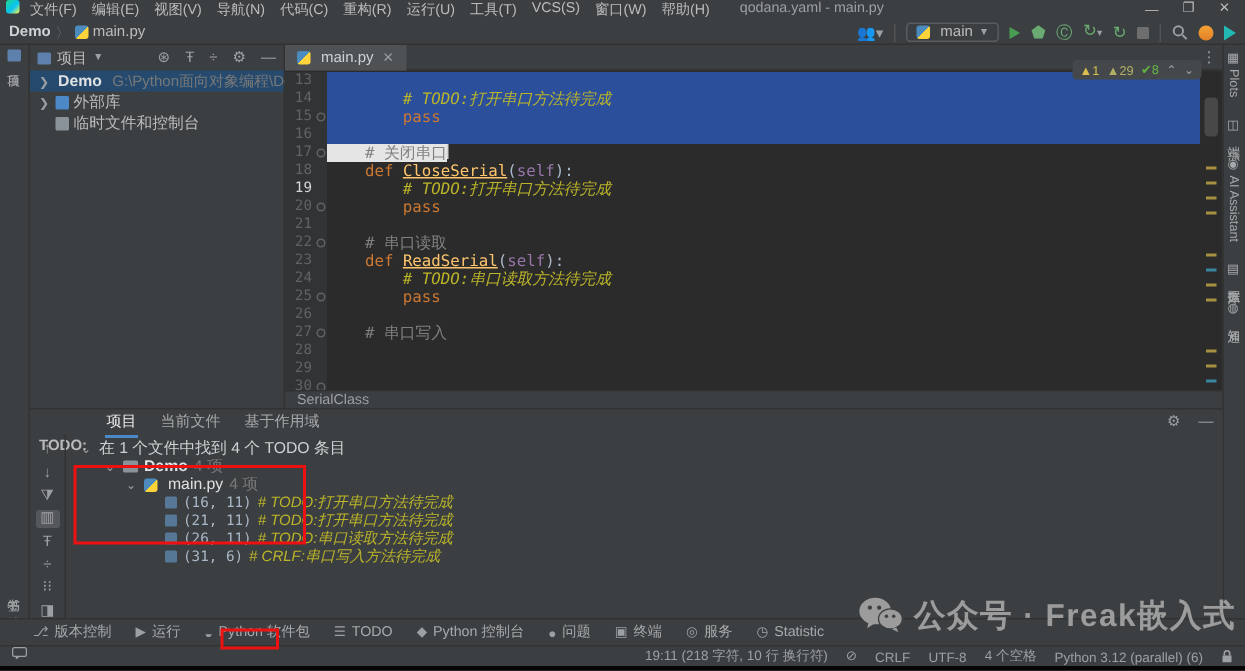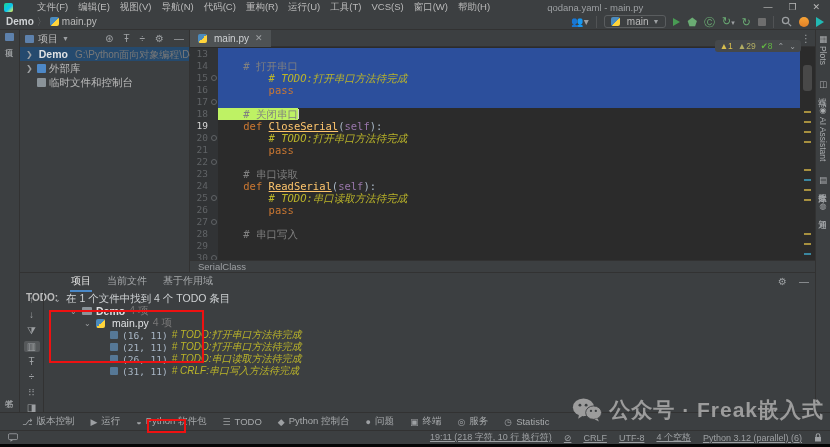--- a/index.html
+++ b/index.html
@@ -2,25 +2,25 @@
 <html><head>
 <meta charset="utf-8">
 <style>
   html,body{margin:0;padding:0;background:#1e1e1e;}
   *{box-sizing:border-box;}
   #app{position:relative;width:830px;height:447px;background:#3c3f41;
        font-family:"Liberation Sans","DejaVu Sans",sans-serif;color:#bbbbbb;
        overflow:hidden;font-size:10px;}
   .abs{position:absolute;}
   
-  #titlebar{left:0;top:0;width:830px;height:14px;background:#3c3f41;display:flex;align-items:center;gap:21px;padding:0 4px;}
+  #titlebar{left:0;top:0;width:830px;height:14px;background:#3c3f41;display:flex;align-items:flex-start;gap:4px;padding:0 4px;}
   .logo{width:9px;height:9px;border-radius:2px;background:linear-gradient(135deg,#21d789 0%,#07c3f2 55%,#fcf84a 100%);margin-right:3px;}
   #menus{display:flex;gap:10px;color:#bbbbbb;font-size:9.5px;}
   #menus span{cursor:default;}
-  #win-title{margin-left:36px;color:#9da0a3;font-size:9.5px;}
+  #win-title{margin-left:16px;color:#9da0a3;font-size:9.5px;}
   #winbtns{margin-left:auto;display:flex;gap:16px;align-items:center;color:#bbbbbb;font-size:9px;padding-right:6px;}
   
   #navbar{left:0;top:14px;width:830px;height:16px;background:#3c3f41;border-bottom:1px solid #323232;display:flex;align-items:center;padding:0 6px;font-size:10px;}
   .crumb-sep{color:#6e7173;margin:0 3px;}
   .pyicon{display:inline-block;width:9px;height:9px;border-radius:2px;background:linear-gradient(135deg,#4b8bbe 50%,#ffd43b 50%);vertical-align:-1px;margin-right:3px;}
   #runbar{margin-left:auto;display:flex;align-items:center;gap:7px;}
   .vdiv{width:1px;height:12px;background:#515355;}
   #runcfg{display:flex;align-items:center;gap:4px;border:1px solid #5a5d5f;border-radius:3px;padding:1px 6px;height:13px;}
   .tri-green{width:0;height:0;border-left:7px solid #499c54;border-top:4.5px solid transparent;border-bottom:4.5px solid transparent;}
   .sq-gray{width:8px;height:8px;background:#6e6e6e;border-radius:1px;}
@@ -55,21 +55,21 @@
   .insp-warn{color:#d9bf4e;} .insp-weak{color:#b3ae63;} .insp-ok{color:#62b543;}
   .insp-nav{color:#9da0a3;font-size:8px;}
   #code-area{position:relative;height:213px;overflow:hidden;}
   #gutter{position:absolute;left:0;top:1px;width:28px;background:#313335;height:212px;
           font-family:"DejaVu Sans Mono",monospace;font-size:9.5px;color:#606366;text-align:right;}
   .gnum{height:12px;line-height:12px;padding-right:10px;position:relative;}
   .gnum.cur{color:#d6d6d6;}
   .gnum .fold{position:absolute;right:1px;top:2.5px;width:6px;height:6px;border:1px solid #606366;border-radius:50%;font-size:0;}
   #code-lines{position:absolute;left:28px;top:1px;right:15px;font-family:"DejaVu Sans Mono",monospace;font-size:10.5px;}
   .crow{height:12px;line-height:12px;white-space:pre;position:relative;}
-  .crow .seltext{background:#bef264;}
+  .crow .seltext{background:#e5e5e5;}
   .crow.selfull{background:#2c4f9c;}
   .cm{color:#808080;} .kw{color:#cc7832;} .fn{color:#ffc66d;text-decoration:underline;}
   .sf{color:#9876aa;} .pl{color:#a9b7c6;} .td{color:#bbb529;font-style:italic;}
   .caret{display:inline-block;width:1px;height:10px;background:#d4d4d4;vertical-align:-1px;}
   #stripemarks{position:absolute;right:2px;top:18px;width:10px;height:212px;}
   .mark{position:absolute;width:7px;height:2px;background:#a7903f;left:1px;}
   .mark.teal{background:#3a86a0;}
   .mark.thumb{height:26px;width:9px;left:0;background:rgba(255,255,255,.14);border-radius:3px;}
   #ed-crumb{height:12px;line-height:12px;background:#3c3f41;border-top:1px solid #323232;padding-left:8px;font-size:9.5px;color:#9da0a3;}
   
@@ -86,21 +86,21 @@
   #todo-tree{flex:1;padding-top:3px;font-size:10.5px;}
   .todo-row{display:flex;align-items:center;height:12px;gap:4px;white-space:nowrap;}
   .cnt{color:#787878;}
   .todo-item-icon{display:inline-block;width:8px;height:8px;background:#567896;border-radius:1px;}
   .todo-loc{color:#a9b7c6;font-family:"DejaVu Sans Mono",monospace;font-size:9.5px;}
   .todo-text{color:#bbb529;font-style:italic;font-size:10px;}
   
   #bottombar{left:0;top:412px;width:830px;height:18px;background:#3c3f41;border-top:1px solid #323232;display:flex;align-items:center;gap:16px;padding-left:22px;font-size:9.5px;color:#a7aaac;}
   .bb-item{display:flex;align-items:center;gap:4px;cursor:default;}
   .bb-ic{color:#9da0a3;font-size:9px;}
-  #statusbar{left:0;top:430px;width:830px;height:14px;background:#3c3f41;border-top:1px solid #323232;display:flex;align-items:center;padding:0 8px;font-size:9px;color:#9da0a3;text-decoration:underline;}
+  #statusbar{left:0;top:430px;width:830px;height:14px;background:#3c3f41;border-top:1px solid #323232;display:flex;padding:0 8px;font-size:9px;color:#9da0a3;}
   #status-right{margin-left:auto;display:flex;gap:12px;align-items:center;}
   #blackstrip{left:0;top:444px;width:830px;height:3px;background:#050505;}
   
   .redbox{position:absolute;border:2px solid #ee1111;pointer-events:none;z-index:20;}
   #watermark{position:absolute;right:6px;top:396px;display:flex;align-items:center;gap:7px;z-index:30;color:#9c9c9c;font-size:21px;font-weight:600;letter-spacing:1px;}
 </style>
 </head>
 <body>
 
 <div id="app">
@@ -233,21 +233,20 @@
           <div class="gnum">24</div>
           <div class="gnum">25<span class="fold"></span></div>
           <div class="gnum">26</div>
           <div class="gnum">27<span class="fold"></span></div>
           <div class="gnum">28</div>
           <div class="gnum">29</div>
           <div class="gnum">30<span class="fold"></span></div>
         </div>
       <div id="code-lines">
           <div class="crow selfull"></div>
-          <div class="crow selfull"><span class="cm">    # 打开串口</span></div>
           <div class="crow selfull"><span class="pl">        </span><span class="td"># TODO:打开串口方法待完成</span></div>
           <div class="crow selfull"><span class="pl">        </span><span class="kw">pass</span></div>
           <div class="crow selfull"></div>
           <div class="crow"><span class="seltext"><span class="cm">    # 关闭串口</span></span><span class="caret"></span></div>
           <div class="crow"><span class="pl">    </span><span class="kw">def </span><span class="fn">CloseSerial</span><span class="pl">(</span><span class="sf">self</span><span class="pl">):</span></div>
           <div class="crow"><span class="pl">        </span><span class="td"># TODO:打开串口方法待完成</span></div>
           <div class="crow"><span class="pl">        </span><span class="kw">pass</span></div>
           <div class="crow"></div>
           <div class="crow"><span class="cm">    # 串口读取</span></div>
           <div class="crow"><span class="pl">    </span><span class="kw">def </span><span class="fn">ReadSerial</span><span class="pl">(</span><span class="sf">self</span><span class="pl">):</span></div>
@@ -349,21 +348,21 @@
               <span class="todo-loc">(21, 11)</span>
               <span class="todo-text"># TODO:打开串口方法待完成</span>
             </div>
             <div class="todo-row" style="padding-left: 66px;">
               <span class="todo-item-icon"></span>
               <span class="todo-loc">(26, 11)</span>
               <span class="todo-text"># TODO:串口读取方法待完成</span>
             </div>
             <div class="todo-row" style="padding-left: 66px;">
               <span class="todo-item-icon"></span>
-              <span class="todo-loc">(31, 11)</span>
+              <span class="todo-loc">(31, 6)</span>
               <span class="todo-text"># CRLF:串口写入方法待完成</span>
             </div>
           </div>
       </div>
     </div>
   </div>
 
   <div id="bottombar" class="abs">
       <div class="bb-item">
         <span class="bb-ic">⎇</span>

